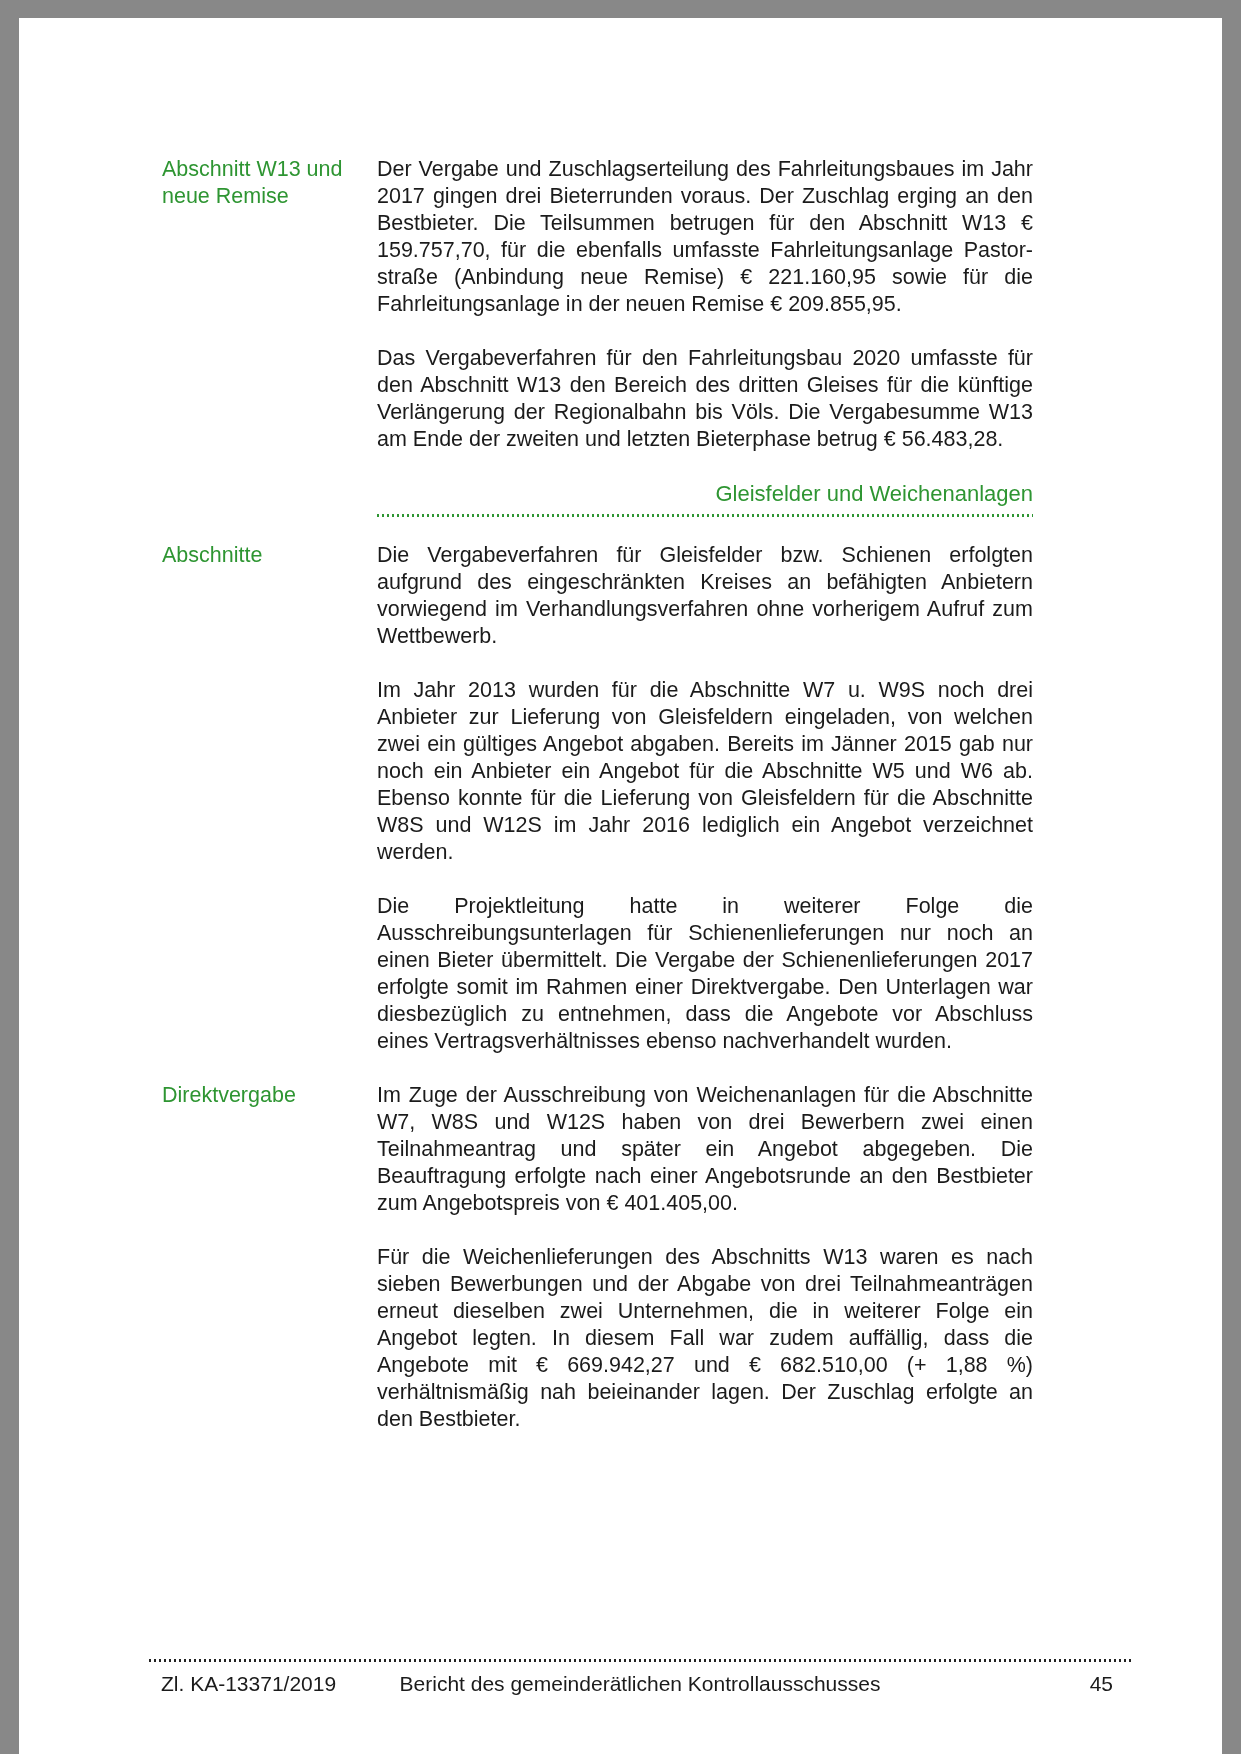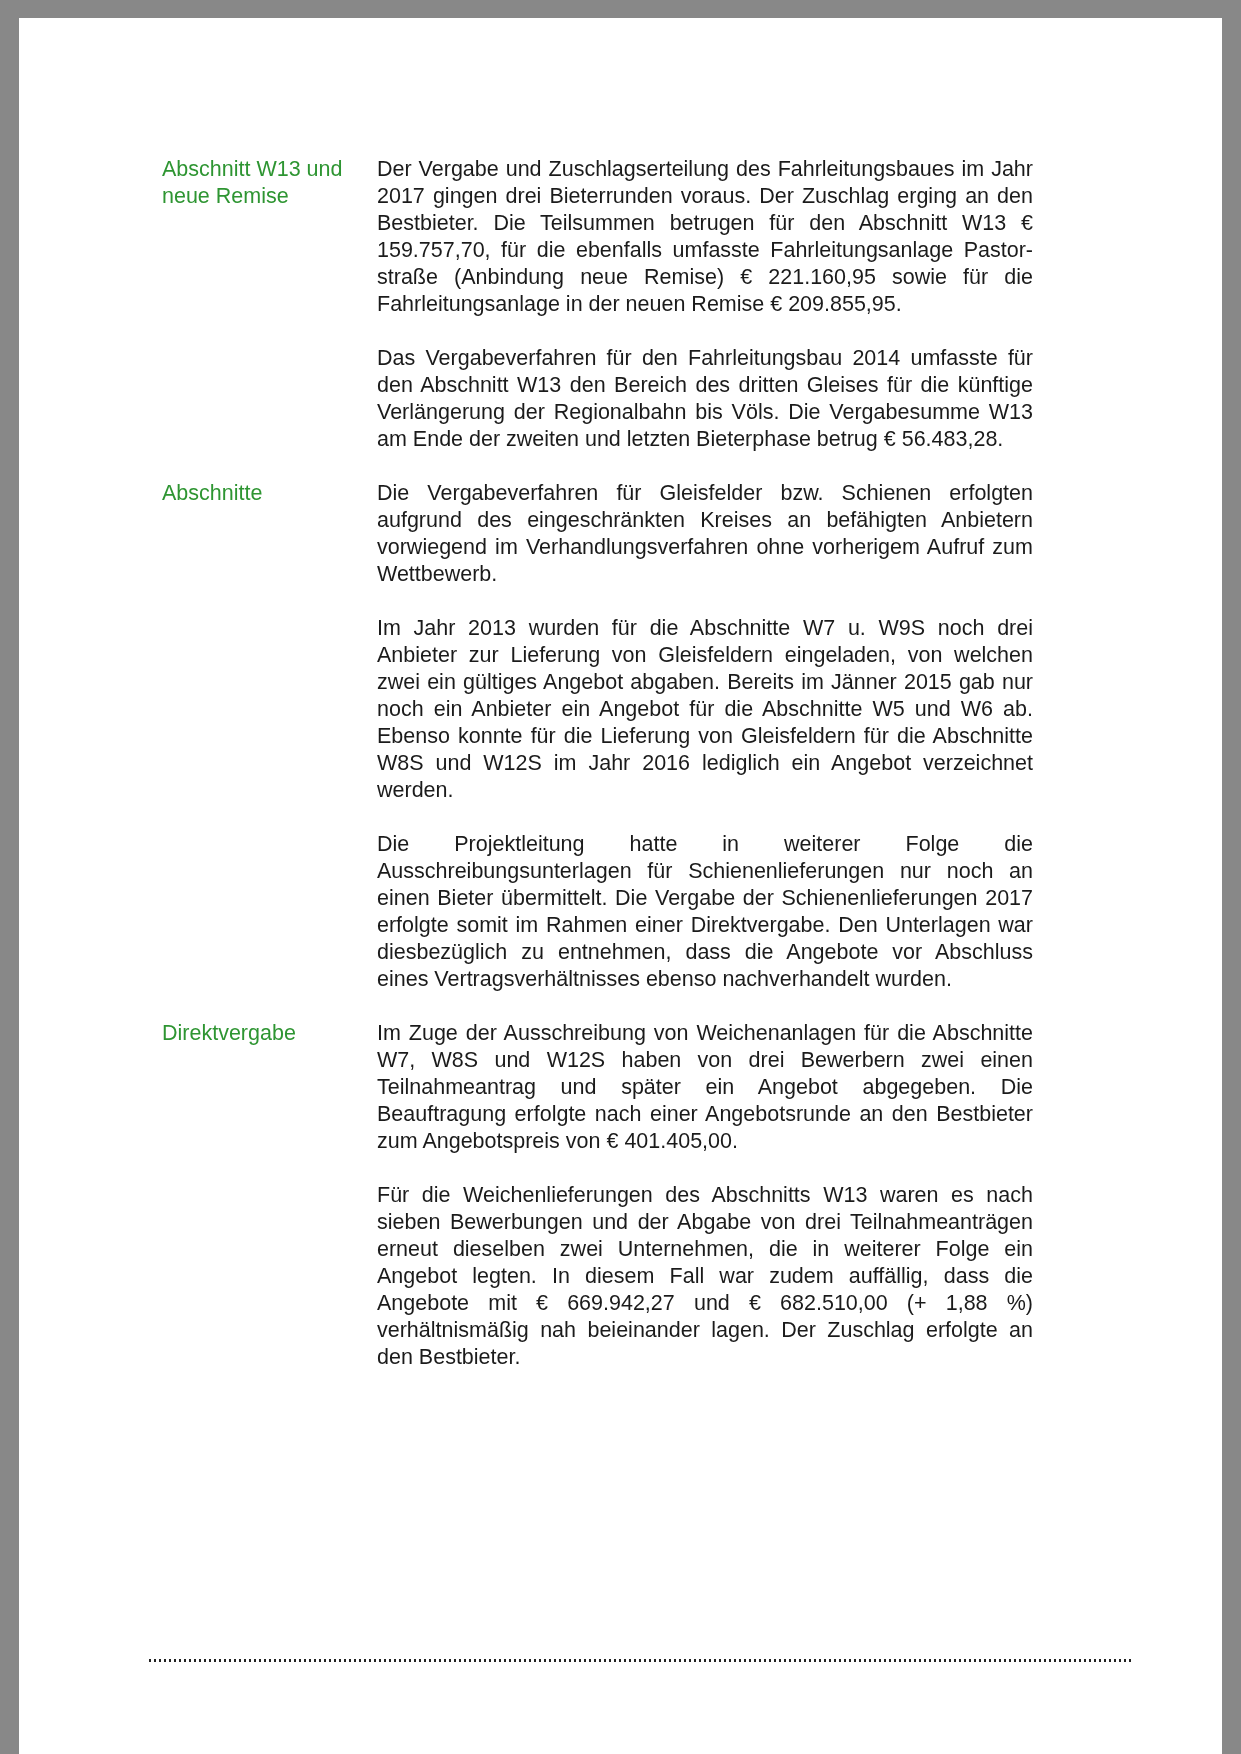--- a/index.html
+++ b/index.html
@@ -94,24 +94,28 @@
 <body>
 
 <div class="page">
 
   <main class="content">
 
     <section class="section">
       <aside class="margin-label">Abschnitt W13 und neue Remise</aside>
       <div class="paras">
         <p>Der Vergabe und Zuschlagserteilung des Fahrleitungsbaues im Jahr 2017 gingen drei Bieterrunden voraus. Der Zuschlag erging an den Bestbieter. Die Teilsummen betrugen für den Abschnitt W13 € 159.757,70, für die ebenfalls umfasste Fahrleitungsanlage Pastor-straße (Anbindung neue Remise) € 221.160,95 sowie für die Fahrleitungsanlage in der neuen Remise € 209.855,95.</p>
-        <p>Das Vergabeverfahren für den Fahrleitungsbau 2014 umfasste für den Abschnitt W13 den Bereich des dritten Gleises für die künftige Verlängerung der Regionalbahn bis Völs. Die Vergabesumme W13 am Ende der zweiten und letzten Bieterphase betrug € 56.483,28.</p>
+        <p>Das Vergabeverfahren für den Fahrleitungsbau 2020 umfasste für den Abschnitt W13 den Bereich des dritten Gleises für die künftige Verlängerung der Regionalbahn bis Völs. Die Vergabesumme W13 am Ende der zweiten und letzten Bieterphase betrug € 56.483,28.</p>
       </div>
     </section>
 
+    <div class="heading-row">
+      <h2 class="green-heading">Gleisfelder und Weichenanlagen</h2>
+      <div class="dotline-green"></div>
+    </div>
 
     <section class="section">
       <aside class="margin-label">Abschnitte</aside>
       <div class="paras">
         <p>Die Vergabeverfahren für Gleisfelder bzw. Schienen erfolgten aufgrund des eingeschränkten Kreises an befähigten Anbietern vorwiegend im Verhandlungsverfahren ohne vorherigem Aufruf zum Wettbewerb.</p>
         <p>Im Jahr 2013 wurden für die Abschnitte W7 u. W9S noch drei Anbieter zur Lieferung von Gleisfeldern eingeladen, von welchen zwei ein gültiges Angebot abgaben. Bereits im Jänner 2015 gab nur noch ein Anbieter ein Angebot für die Abschnitte W5 und W6 ab. Ebenso konnte für die Lieferung von Gleisfeldern für die Abschnitte W8S und W12S im Jahr 2016 lediglich ein Angebot verzeichnet werden.</p>
         <p>Die Projektleitung hatte in weiterer Folge die Ausschreibungsunterlagen für Schienenlieferungen nur noch an einen Bieter übermittelt. Die Vergabe der Schienenlieferungen 2017 erfolgte somit im Rahmen einer Direktvergabe. Den Unterlagen war diesbezüglich zu entnehmen, dass die Angebote vor Abschluss eines Vertragsverhältnisses ebenso nachverhandelt wurden.</p>
       </div>
     </section>
 
@@ -120,15 +124,20 @@
       <div class="paras">
         <p>Im Zuge der Ausschreibung von Weichenanlagen für die Abschnitte W7, W8S und W12S haben von drei Bewerbern zwei einen Teilnahmeantrag und später ein Angebot abgegeben. Die Beauftragung erfolgte nach einer Angebotsrunde an den Bestbieter zum Angebotspreis von € 401.405,00.</p>
         <p>Für die Weichenlieferungen des Abschnitts W13 waren es nach sieben Bewerbungen und der Abgabe von drei Teilnahmeanträgen erneut dieselben zwei Unternehmen, die in weiterer Folge ein Angebot legten. In diesem Fall war zudem auffällig, dass die Angebote mit € 669.942,27 und € 682.510,00 (+ 1,88 %) verhältnismäßig nah beieinander lagen. Der Zuschlag erfolgte an den Bestbieter.</p>
       </div>
     </section>
 
   </main>
 
   <footer class="footer">
     <div class="footer-rule"></div>
+    <div class="footer-row">
+      <span class="footer-ref">Zl. KA-13371/2019</span>
+      <span class="footer-title">Bericht des gemeinderätlichen Kontrollausschusses</span>
+      <span class="footer-page">45</span>
+    </div>
   </footer>
 
 </div>
 
 </body></html>

